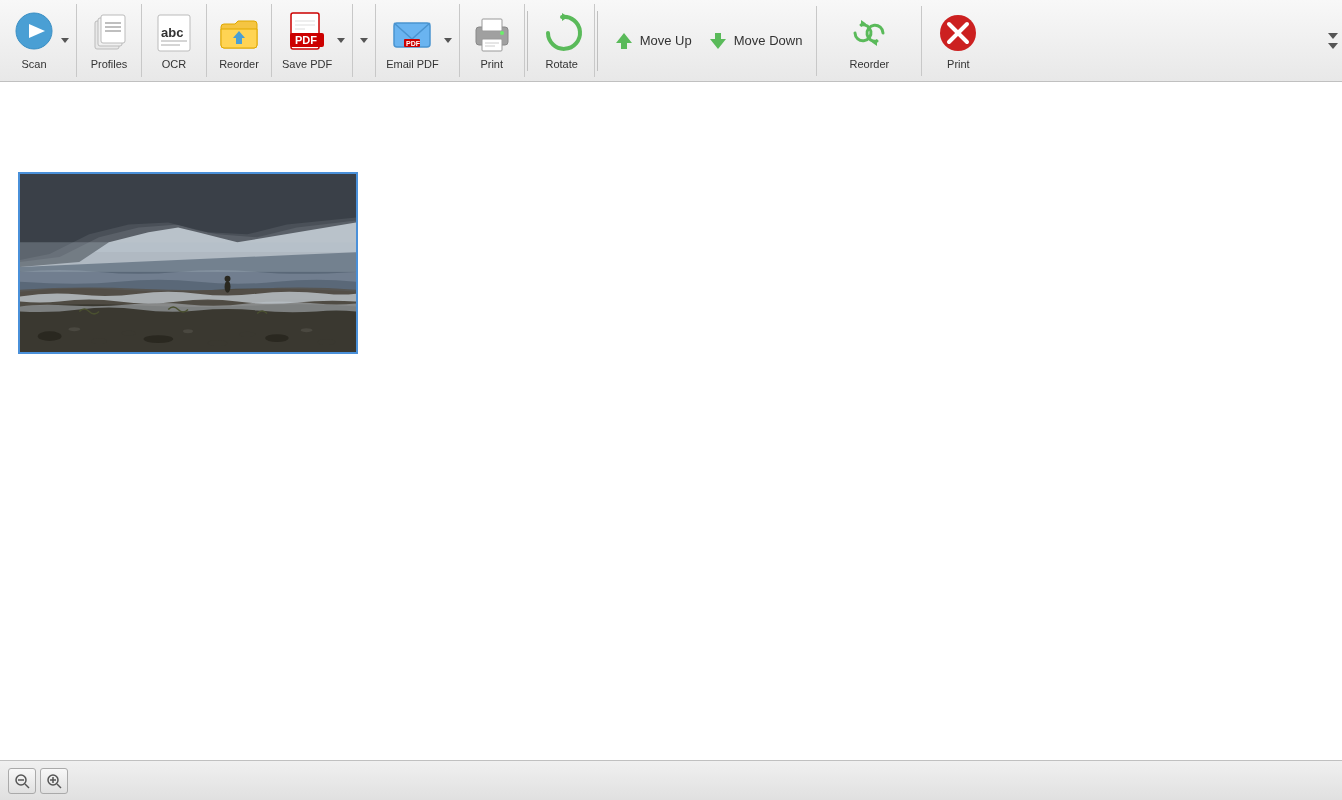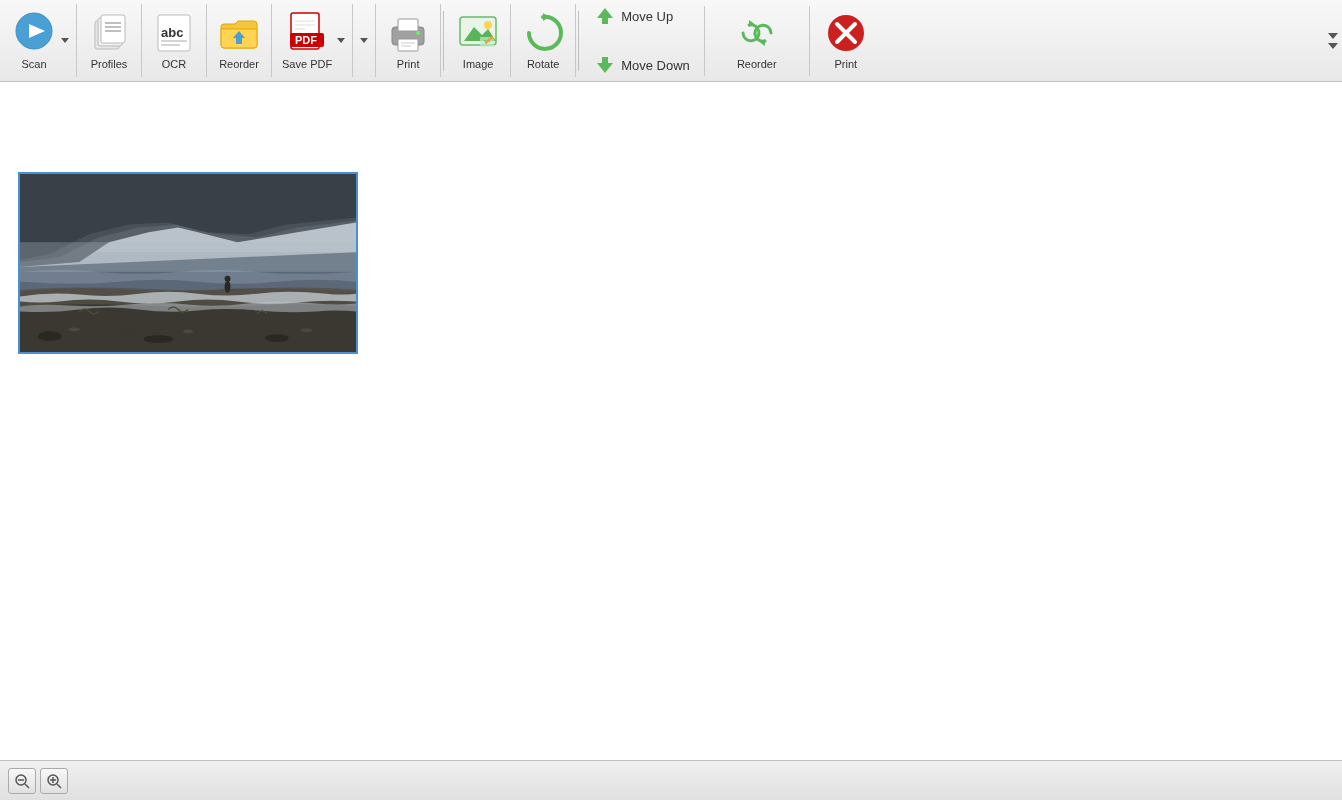--- a/index.html
+++ b/index.html
@@ -83,26 +83,26 @@
     .tool-label {
       font-size: 11px;
       color: #333;
       margin-top: 3px;
       text-align: right;
     }
 
     
     .move-group {
       display: flex;
-      flex-direction: column;
+      flex-direction: row;
       justify-content: center;
       padding: 0 8px;
       height: 70px;
       border-right: 1px solid #c8c8c8;
-      gap: 21px;
+      gap: 4px;
     }
 
     .move-btn {
       display: flex;
       align-items: center;
       gap: 6px;
       cursor: pointer;
       padding: 4px 6px;
       border-radius: 3px;
       background: transparent;
@@ -290,20 +290,39 @@
   </div>
 
   <div class="toolbar-group">
     <div class="tool-btn-with-arrow">
       <button class="arrow-btn">
         <span class="arrow-down"></span>
       </button>
     </div>
   </div>
 
+  <div class="toolbar-group">
+    <div class="tool-btn-with-arrow">
+      <button class="tool-btn">
+        <svg width="44" height="44" viewBox="0 0 44 44">
+
+          <rect x="4" y="12" width="36" height="24" rx="3" fill="#6ab4f0" stroke="#4a94d0" stroke-width="1.5"></rect>
+
+          <polyline points="4,12 22,28 40,12" fill="none" stroke="#4a94d0" stroke-width="1.5"></polyline>
+
+          <rect x="14" y="28" width="16" height="8" rx="1" fill="#cc0000"></rect>
+          <text x="16" y="35" font-family="Arial" font-size="7" font-weight="bold" fill="white">PDF</text>
+        </svg>
+        <span class="tool-label">Email PDF</span>
+      </button>
+      <button class="arrow-btn">
+        <span class="arrow-down"></span>
+      </button>
+    </div>
+  </div>
 
   <div class="toolbar-group">
     <button class="tool-btn">
       <svg width="44" height="44" viewBox="0 0 44 44">
 
         <rect x="6" y="16" width="32" height="18" rx="3" fill="#a0a0a0" stroke="#888" stroke-width="1"></rect>
 
         <rect x="12" y="8" width="20" height="12" rx="1" fill="white" stroke="#999" stroke-width="1"></rect>
 
         <rect x="12" y="28" width="20" height="12" rx="1" fill="white" stroke="#999" stroke-width="1"></rect>
@@ -312,39 +331,20 @@
         <line x1="15" y1="35" x2="25" y2="35" stroke="#ccc" stroke-width="1"></line>
 
         <circle cx="32" cy="22" r="2" fill="#6af06a"></circle>
       </svg>
       <span class="tool-label">Print</span>
     </button>
   </div>
 
   <div class="sep"></div>
 
-  <div class="toolbar-group">
-    <button class="tool-btn">
-      <svg width="44" height="44" viewBox="0 0 44 44">
-
-        <rect x="4" y="6" width="36" height="28" rx="3" fill="#e8f4e8" stroke="#6aba6a" stroke-width="1.5"></rect>
-
-        <polygon points="8,30 18,16 26,24 32,18 40,30" fill="#5ab45a"></polygon>
-
-        <circle cx="32" cy="14" r="4" fill="#ffd454"></circle>
-
-        <rect x="24" y="26" width="14" height="10" rx="1" fill="#c8e8c8" opacity="0.7"></rect>
-        <line x1="28" y1="30" x2="34" y2="30" stroke="#5ab45a" stroke-width="1"></line>
-
-        <line x1="30" y1="32" x2="36" y2="26" stroke="#f5a020" stroke-width="2" stroke-linecap="round"></line>
-        <polygon points="36,26 34,28 38,28" fill="#f5a020"></polygon>
-      </svg>
-      <span class="tool-label">Image</span>
-    </button>
-  </div>
 
   <div class="toolbar-group">
     <button class="tool-btn">
       <svg width="44" height="44" viewBox="0 0 44 44">
 
         <path d="M22,6 A16,16 0 1,1 8,22" fill="none" stroke="#5aba5a" stroke-width="4" stroke-linecap="round"></path>
 
         <polygon points="22,2 22,10 28,6" fill="#5aba5a"></polygon>
       </svg>
       <span class="tool-label">Rotate</span>

